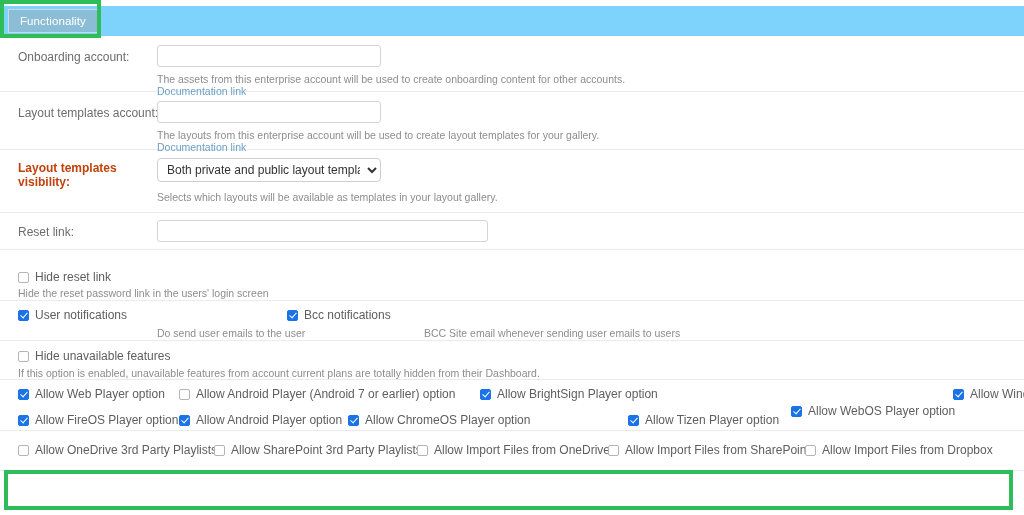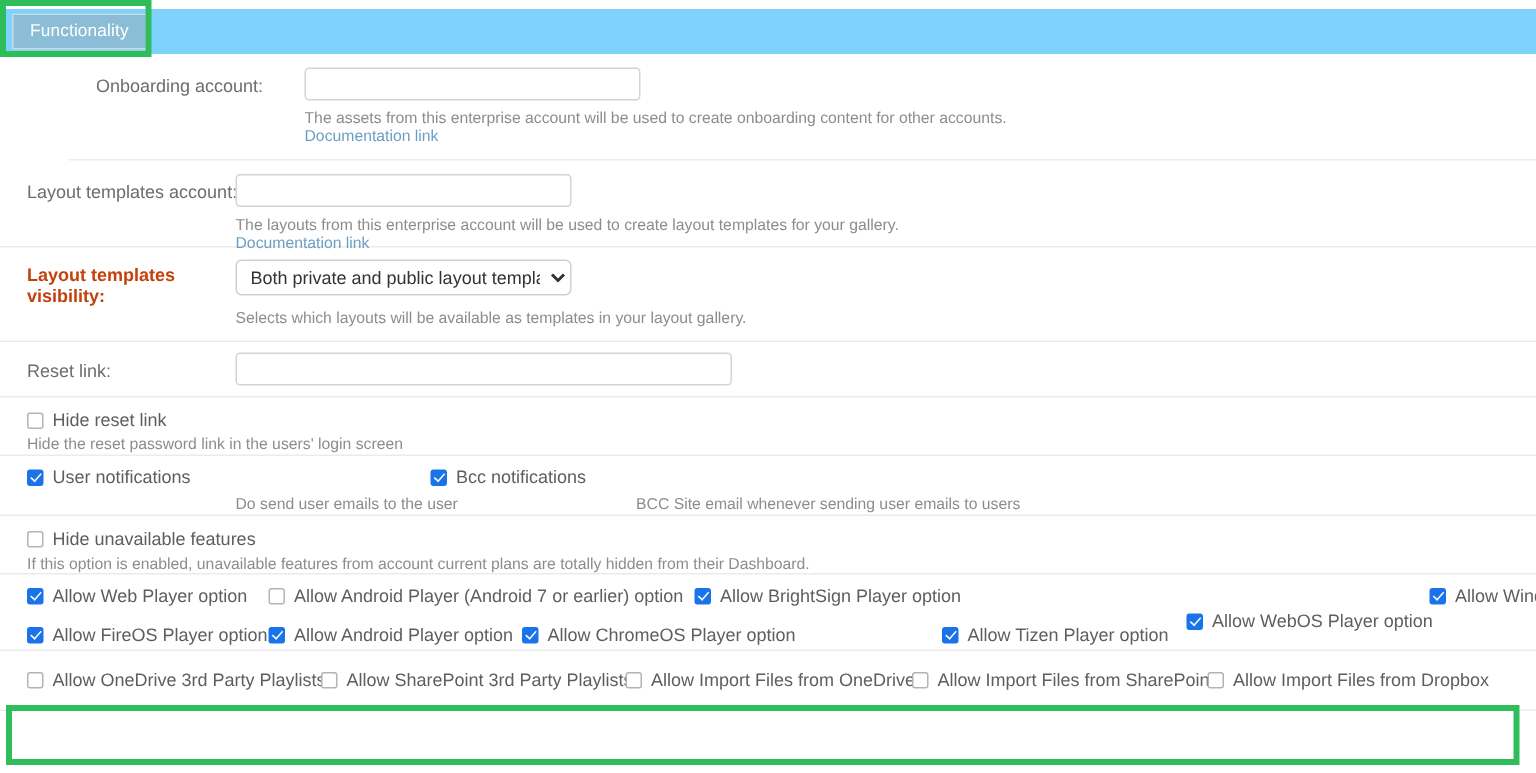--- a/index.html
+++ b/index.html
@@ -169,21 +169,21 @@
 
 <div class="page">
 
   <div class="tabbar">
     <div class="tab">
       <span>Functionality</span>
     </div>
   </div>
   <div class="anno anno-tab"></div>
 
-  <div class="row" style="height:71px;margin-left:46px;">
+  <div class="row" style="height:56px;">
     <div class="lbl" style="top:14px;">Onboarding account:</div>
     <div class="ctl" style="top:9px;">
       <input class="text w224" type="text" placeholder="" style="">
     </div>
     <div class="help" style="top:37px;">The assets from this enterprise account will be used to create onboarding content for other accounts.</div>
     <a class="doclink" style="position:absolute;left:157px;top:49px;" href="#">Documentation link</a>
   </div>
 
   <div class="row" style="height:58px;">
     <div class="lbl" style="top:14px;">Layout templates account:</div>
@@ -206,61 +206,61 @@
     <div class="help" style="top:41px;">Selects which layouts will be available as templates in your layout gallery.</div>
   </div>
 
   <div class="row" style="height:37px;">
     <div class="lbl" style="top:12px;">Reset link:</div>
     <div class="ctl" style="top:7px;">
       <input class="text w331" type="text" placeholder="" style="">
     </div>
   </div>
 
+  <div class="row" style="height:39px;margin-top:12px;">
+    <div class="cb" style="left:18px;top:8px;">
+      <span class="box"></span>
+      <span class="txt">Hide reset link</span>
+    </div>
+    <div class="help-left" style="top:25px;">Hide the reset password link in the users' login screen</div>
+  </div>
+
+  <div class="row" style="height:40px;">
+    <div class="cb on" style="left:18px;top:7px;">
+      <span class="box"></span>
+      <span class="txt">User notifications</span>
+    </div>
+    <div class="help" style="left:157px;top:26px;">Do send user emails to the user</div>
+
+    <div class="cb on" style="left:287px;top:7px;">
+      <span class="box"></span>
+      <span class="txt">Bcc notifications</span>
+    </div>
+    <div class="help" style="left:424px;top:26px;">BCC Site email whenever sending user emails to users</div>
+  </div>
+
   <div class="row" style="height:39px;">
     <div class="cb" style="left:18px;top:8px;">
       <span class="box"></span>
-      <span class="txt">Hide reset link</span>
-    </div>
-    <div class="help-left" style="top:25px;">Hide the reset password link in the users' login screen</div>
-  </div>
-
-  <div class="row" style="height:40px;">
+      <span class="txt">Hide unavailable features</span>
+    </div>
+    <div class="help-left" style="top:26px;">If this option is enabled, unavailable features from account current plans are totally hidden from their Dashboard.</div>
+  </div>
+
+  <div class="row" style="height:51px;">
+
     <div class="cb on" style="left:18px;top:7px;">
       <span class="box"></span>
-      <span class="txt">User notifications</span>
-    </div>
-    <div class="help" style="left:157px;top:26px;">Do send user emails to the user</div>
-
-    <div class="cb on" style="left:287px;top:7px;">
-      <span class="box"></span>
-      <span class="txt">Bcc notifications</span>
-    </div>
-    <div class="help" style="left:424px;top:26px;">BCC Site email whenever sending user emails to users</div>
-  </div>
-
-  <div class="row" style="height:39px;">
-    <div class="cb" style="left:18px;top:8px;">
-      <span class="box"></span>
-      <span class="txt">Hide unavailable features</span>
-    </div>
-    <div class="help-left" style="top:26px;">If this option is enabled, unavailable features from account current plans are totally hidden from their Dashboard.</div>
-  </div>
-
-  <div class="row" style="height:51px;">
-
-    <div class="cb on" style="left:18px;top:7px;">
-      <span class="box"></span>
       <span class="txt">Allow Web Player option</span>
     </div>
     <div class="cb" style="left:179px;top:7px;">
       <span class="box"></span>
       <span class="txt">Allow Android Player (Android 7 or earlier) option</span>
     </div>
-    <div class="cb on" style="left:450px;top:7px;padding-left:13px;">
+    <div class="cb on" style="left:467px;top:7px;padding-left:13px;">
       <span class="box"></span>
       <span class="txt">Allow BrightSign Player option</span>
     </div>
     <div class="cb on" style="left:628px;top:7px;margin-top:26px;">
       <span class="box"></span>
       <span class="txt">Allow Tizen Player option</span>
     </div>
     <div class="cb on" style="left:791px;top:24px;">
       <span class="box"></span>
       <span class="txt">Allow WebOS Player option</span>

